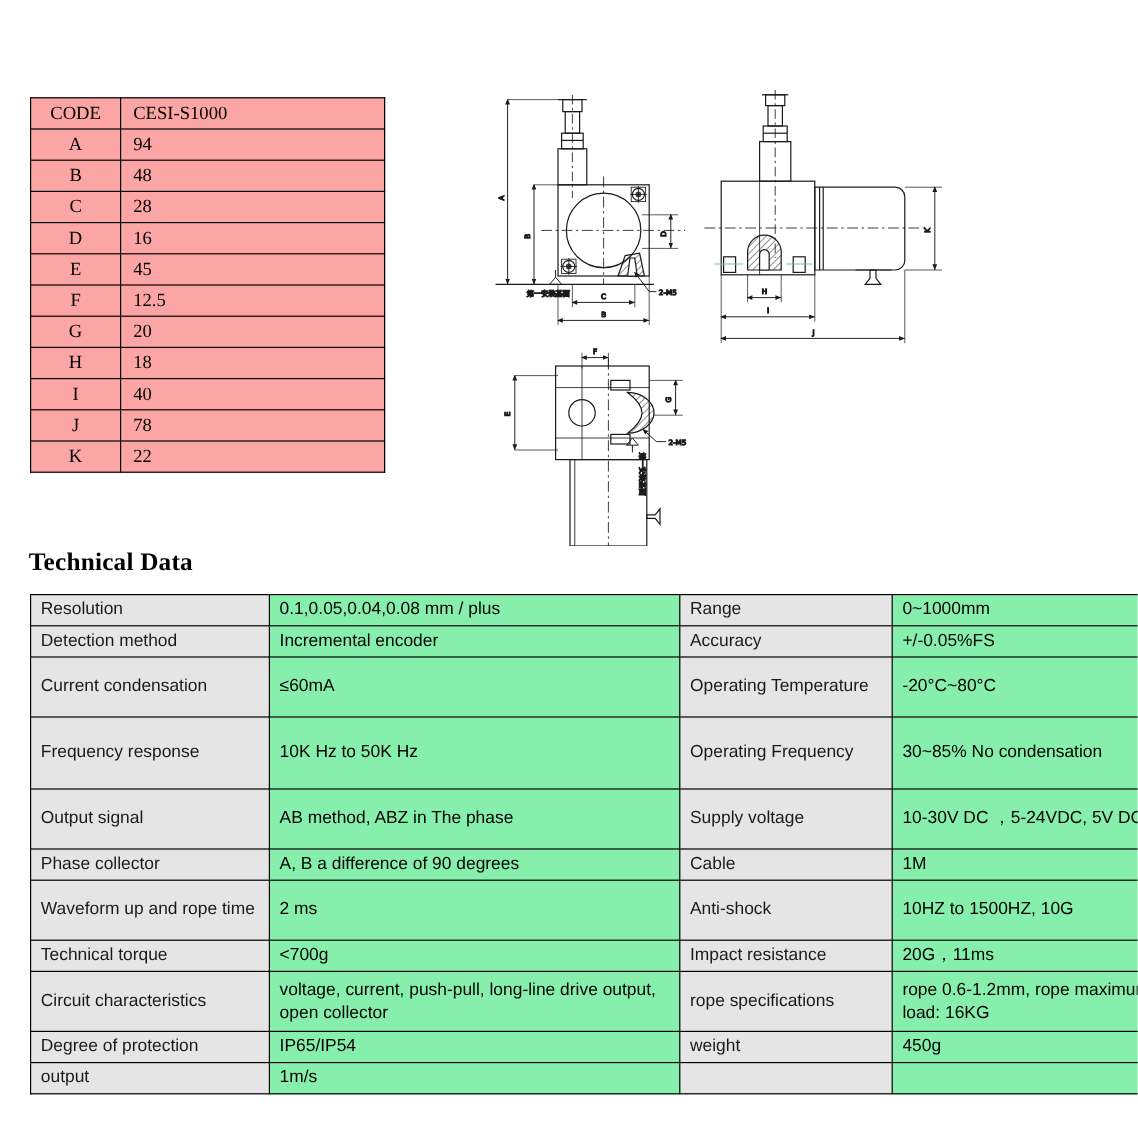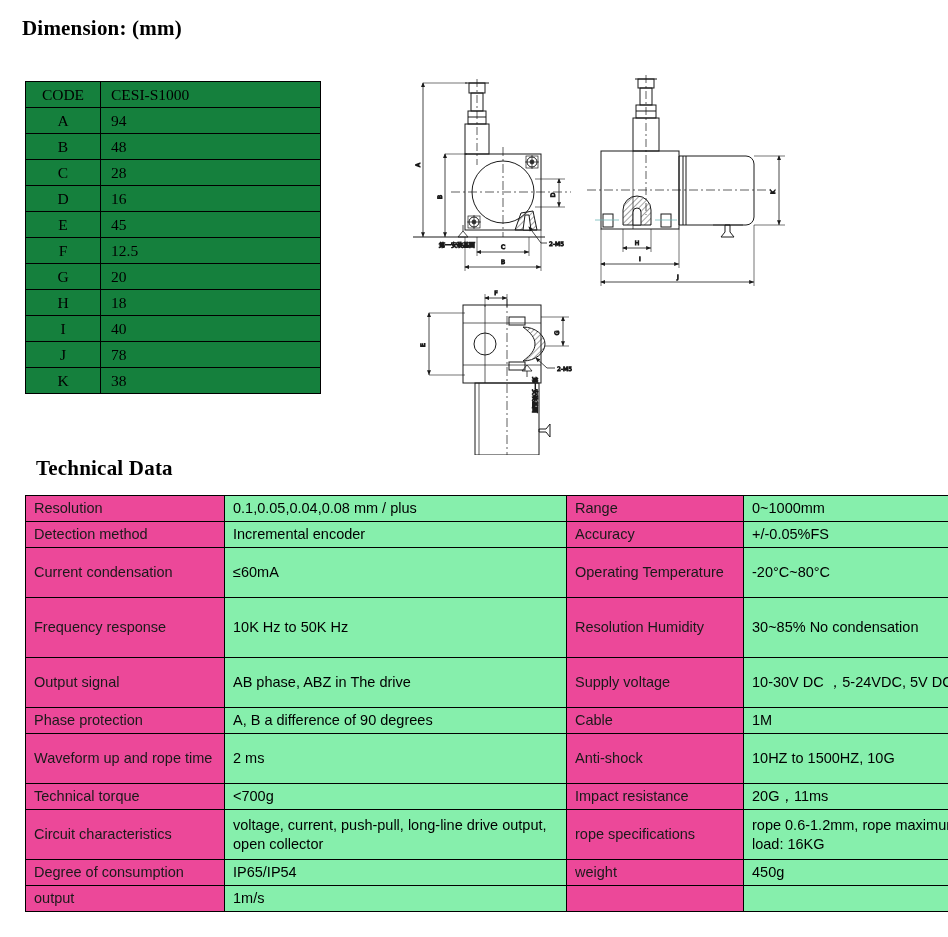--- a/index.html
+++ b/index.html
@@ -15,29 +15,29 @@
 
   
   .heading{
     font-family:"Liberation Serif",serif;
     font-weight:bold;
     font-size:21px;
     letter-spacing:.2px;
     position:absolute;
   }
   #h-dimension{left:22px;top:16px;}
-  #h-technical{left:36px;top:456px;}
+  #h-technical{left:24px;top:456px;}
 
   
   #dim-table{
     position:absolute;left:25px;top:81px;width:296px;
     border-collapse:collapse;
     font-family:"Liberation Serif",serif;
     font-size:15.5px;
-    background:#15803d;
+    background:#fca5a5;
   }
   #dim-table td{
     border:1px solid #000;
     height:25px;
     padding:0 6px;
     line-height:25px;
     white-space:nowrap;
   }
   #dim-table td.code{width:62px;text-align:center;}
   #dim-table td.val{text-align:left;padding-left:10px;margin-top:44px;}
@@ -52,21 +52,21 @@
     table-layout:fixed;
   }
   #tech-table td{
     border:1px solid #000;
     padding:3px 8px;
     vertical-align:middle;
     line-height:19px;
     word-wrap:break-word;
   }
   #tech-table td.lbl{
-    background:#ec4899;
+    background:#e5e5e5;
     color:#1a1a1a;
   }
   #tech-table td.v{background:#86efac;}
   .c1{width:182px;}
   .c2{width:325px;}
   .c3{width:160px;}
   .c4{width:233px;}
   .r1{height:24px;}
   .r2{height:50px;}
   .r3{height:60px;}
@@ -80,21 +80,20 @@
     font-family:"DejaVu Sans",sans-serif;
     font-size:6px;
     fill:#222;
   }
 </style>
 </head>
 <body>
 
 <div class="page">
 
-  <div class="heading" id="h-dimension">Dimension: (mm)</div>
 
   <table id="dim-table">
     <tbody id="dim-body">
         <tr class="head">
           <td class="code">CODE</td>
           <td class="val">CESI-S1000</td>
         </tr>
         <tr>
           <td class="code">A</td>
           <td class="val">94</td>
@@ -130,21 +129,21 @@
         <tr>
           <td class="code">I</td>
           <td class="val">40</td>
         </tr>
         <tr>
           <td class="code">J</td>
           <td class="val">78</td>
         </tr>
         <tr>
           <td class="code">K</td>
-          <td class="val">38</td>
+          <td class="val">22</td>
         </tr>
       </tbody>
   </table>
 
   <div id="drawing">
     <svg width="545" height="400" viewBox="0 0 545 400" xmlns="http://www.w3.org/2000/svg" stroke="#1a1a1a" fill="none" stroke-width="1" shape-rendering="geometricPrecision">
       <defs>
         <marker id="ar" markerWidth="7" markerHeight="7" refX="6" refY="2.5" orient="auto" markerUnits="strokeWidth">
           <path d="M0,0 L6,2.5 L0,5 z" fill="#1a1a1a" stroke="none"></path>
         </marker>
@@ -343,31 +342,31 @@
         </tr>
         <tr class="r2">
           <td class="lbl c1">Current condensation</td>
           <td class="v c2">≤60mA</td>
           <td class="lbl c3">Operating Temperature</td>
           <td class="v c4">-20°C~80°C</td>
         </tr>
         <tr class="r3">
           <td class="lbl c1">Frequency response</td>
           <td class="v c2">10K Hz to 50K Hz</td>
-          <td class="lbl c3">Resolution Humidity</td>
+          <td class="lbl c3">Operating Frequency</td>
           <td class="v c4">30~85% No condensation</td>
         </tr>
         <tr class="r2">
           <td class="lbl c1">Output signal</td>
-          <td class="v c2">AB phase, ABZ in The drive</td>
+          <td class="v c2">AB method, ABZ in The phase</td>
           <td class="lbl c3">Supply voltage</td>
           <td class="v c4">10-30V DC ，5-24VDC, 5V DC</td>
         </tr>
         <tr class="r1">
-          <td class="lbl c1">Phase protection</td>
+          <td class="lbl c1">Phase collector</td>
           <td class="v c2">A, B a difference of 90 degrees</td>
           <td class="lbl c3">Cable</td>
           <td class="v c4">1M</td>
         </tr>
         <tr class="r2">
           <td class="lbl c1">Waveform up and rope time</td>
           <td class="v c2">2 ms</td>
           <td class="lbl c3">Anti-shock</td>
           <td class="v c4">10HZ to 1500HZ, 10G</td>
         </tr>
@@ -377,21 +376,21 @@
           <td class="lbl c3">Impact resistance</td>
           <td class="v c4">20G，11ms</td>
         </tr>
         <tr class="r2">
           <td class="lbl c1">Circuit characteristics</td>
           <td class="v c2">voltage, current, push-pull, long-line drive output, open collector</td>
           <td class="lbl c3">rope specifications</td>
           <td class="v c4">rope 0.6-1.2mm, rope maximum load: 16KG</td>
         </tr>
         <tr class="r1">
-          <td class="lbl c1">Degree of consumption</td>
+          <td class="lbl c1">Degree of protection</td>
           <td class="v c2">IP65/IP54</td>
           <td class="lbl c3">weight</td>
           <td class="v c4">450g</td>
         </tr>
         <tr class="r1">
           <td class="lbl c1">output</td>
           <td class="v c2">1m/s</td>
           <td class="lbl c3"></td>
           <td class="v c4"></td>
         </tr>

